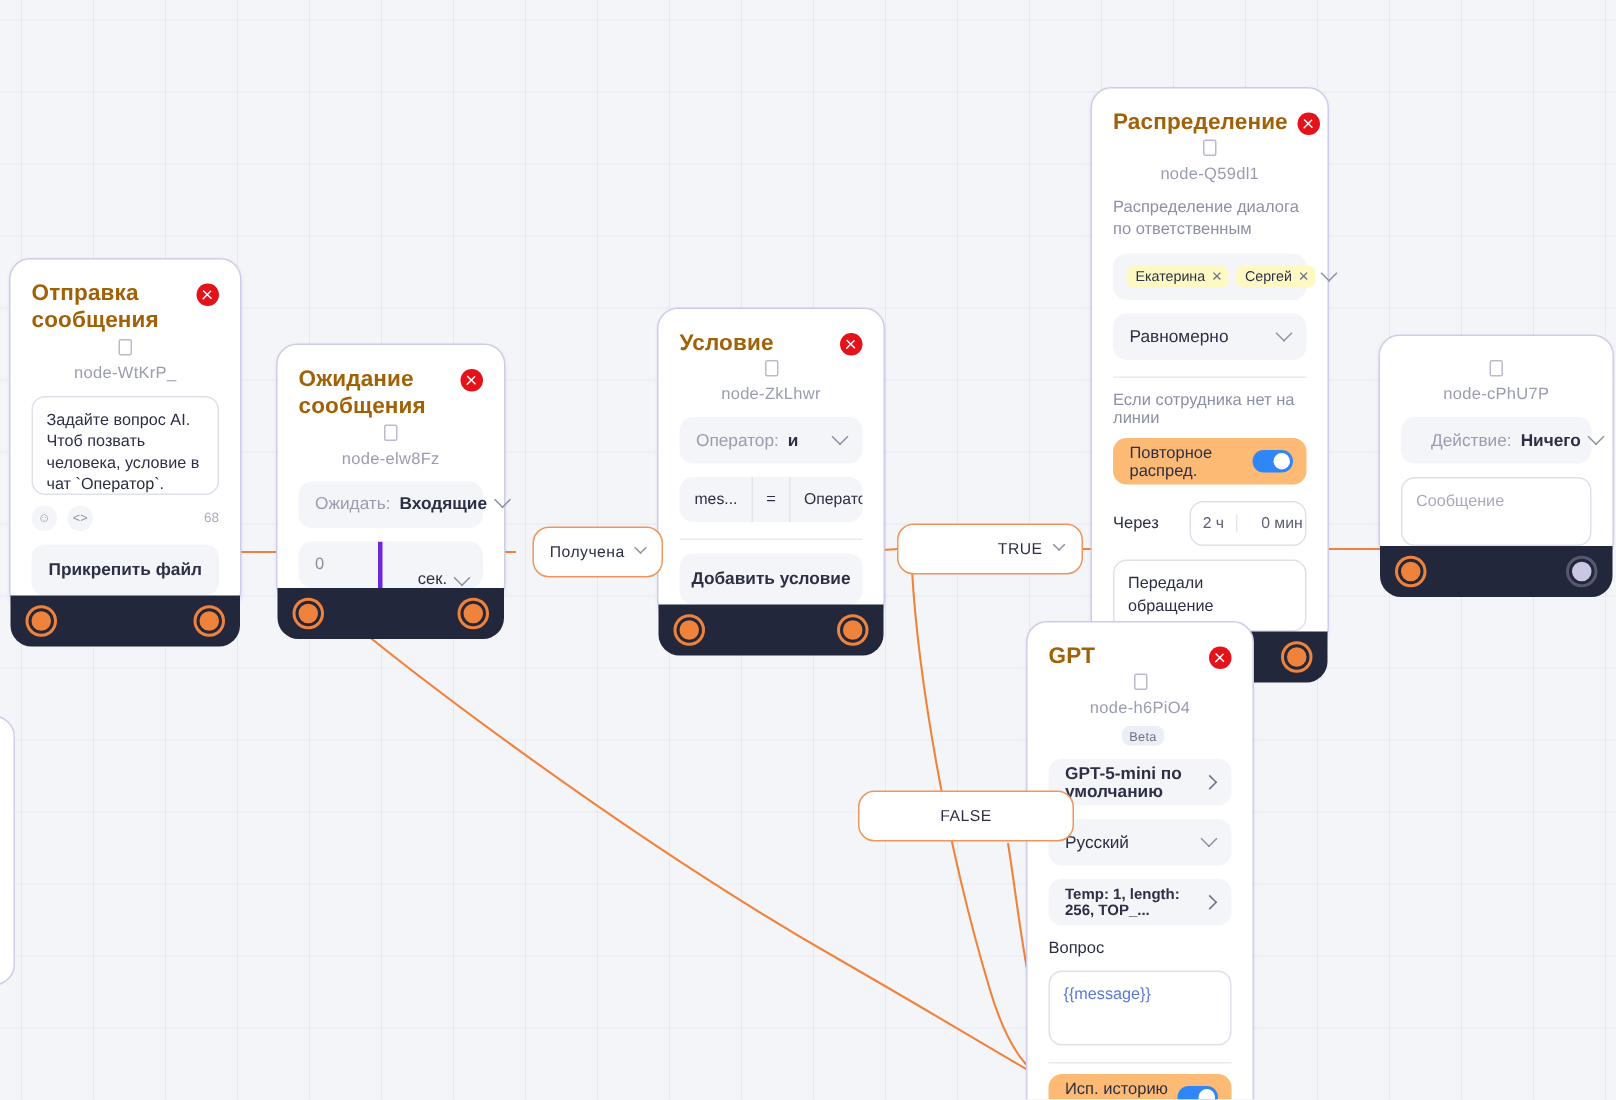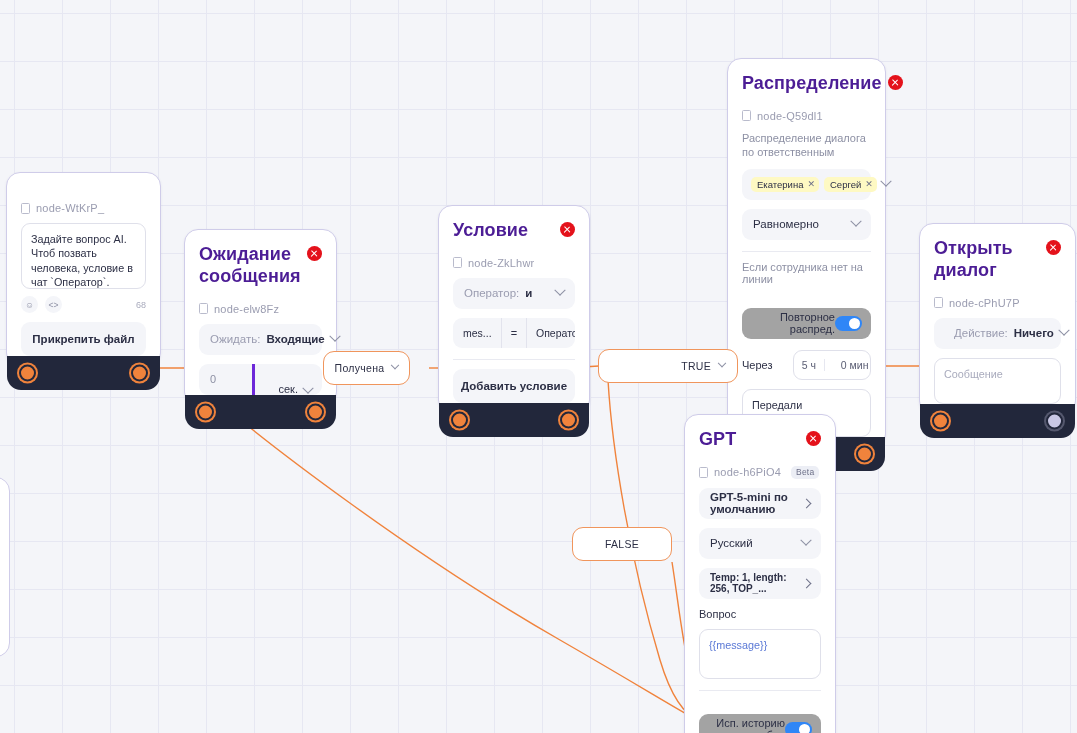--- a/index.html
+++ b/index.html
@@ -29,37 +29,37 @@
     position: absolute;
     background: #ffffff;
     border: 1px solid #cfcce9;
     border-radius: 14px;
     z-index: 5;
     box-shadow: 0 1px 3px rgba(40,40,80,.06);
   }
   .node-body { padding: 14px 14px 10px 14px; }
   .node-head { display: flex; align-items: flex-start; justify-content: space-between; gap: 6px; }
   .node-title {
-    font-size: 18px; font-weight: 700; color: #4c1d95; line-height: 1.22;
+    font-size: 15px; font-weight: 700; color: #a16207; line-height: 1.22;
     letter-spacing: .1px;
   }
   .close-btn {
     width: 15px; height: 15px; min-width: 15px; border-radius: 50%;
     background: #e4121b; position: relative; margin-top: 2px;
   }
   .close-btn::before, .close-btn::after {
     content: ""; position: absolute; left: 3.2px; top: 6.8px;
     width: 8.4px; height: 1.4px; background: #fff; border-radius: 1px;
   }
   .close-btn::before { transform: rotate(45deg); }
   .close-btn::after  { transform: rotate(-45deg); }
 
   .node-id {
     display: flex; align-items: center; gap: 6px;
-    font-size: 11px; color: #9a9cb0; margin-top: 15px; letter-spacing: .2px;
+    font-size: 11px; color: #9a9cb0; margin-top: 2px; letter-spacing: .2px; flex-direction: column;
   }
   .doc-ic { width: 9px; height: 11px; border: 1px solid #b9bbcc; border-radius: 1.5px; display:inline-block; }
 
   .beta {
     display:inline-block; font-size: 8.5px; color:#6d7088; background:#eceef5;
     border-radius: 5px; padding: 1.5px 5px; margin-left: 4px; letter-spacing:.2px;
   }
 
   .desc { font-size: 11px; color: #8d90a4; line-height: 1.32; margin-top: 9px; }
 
@@ -132,23 +132,23 @@
     flex: 0 0 26px; text-align: center; font-size: 11px; color: #2c2f45;
     border-left: 1px solid #e2e3ed; border-right: 1px solid #e2e3ed;
     line-height: 30px; height: 100%;
   }
   .cond-b { flex: 1; font-size: 10.5px; color: #2c2f45; padding-left: 9px; }
 
   .divider { height: 1px; background: #e9eaf1; margin: 11px 0 0; }
 
   
   .toggle-row {
-    background: #a3a3a3; border-radius: 9px; height: 31px; margin-top: 23px;
+    background: #fdba74; border-radius: 9px; height: 31px; margin-top: 7px;
     display: flex; align-items: center; padding: 0 9px 0 11px;
-    font-size: 11px; color: #2c2f45; text-align: right;
+    font-size: 11px; color: #2c2f45;
   }
   .toggle {
     margin-left: auto; width: 27px; height: 15px; border-radius: 9px;
     background: #2f86f7; position: relative; flex: none;
   }
   .toggle::after {
     content:""; position:absolute; right: 2px; top: 2px;
     width: 11px; height: 11px; border-radius: 50%; background: #fff;
   }
 
@@ -228,20 +228,24 @@
       <path d="M572,544 L578,544"></path>
 
       <path d="M196,382 C260,440 420,560 560,640 C640,686 678,710 699,721"></path>
 
       <path d="M672,562 C678,600 682,640 690,672"></path>
     </g>
   </svg>
 
   <div class="node" style="left:6px; top:172px; width:155px;">
     <div class="node-body">
+      <div class="node-head">
+        <div class="node-title">Отправка сообщения</div>
+        <div class="close-btn"></div>
+      </div>
       <div class="node-id">
         <span class="doc-ic"></span>
         <span>node-WtKrP_</span>
       </div>
       <div class="ta" style="height:66px; overflow:hidden;">Задайте вопрос AI. Чтоб позвать человека, условие в чат `Оператор`.</div>
       <div class="ta-tools">
         <span class="tool-ic">☺</span>
         <span class="tool-ic">&lt;&gt;</span>
         <span class="counter">68</span>
       </div>
@@ -340,38 +344,34 @@
       </div>
       <div class="divider"></div>
       <div class="field-label">Если сотрудника нет на линии</div>
       <div class="toggle-row">
         <span>Повторное распред.</span>
         <span class="toggle"></span>
       </div>
       <div class="through-row">
         <span class="through-lbl">Через</span>
         <span class="through-box">
-          <span>5 ч</span>
+          <span>2 ч</span>
           <span>0 мин</span>
         </span>
       </div>
       <div class="ta" style="height:48px; overflow:hidden;">Передали обращение оператору</div>
     </div>
     <div class="footer" style="bottom:-24px;">
       <span class="port in"></span>
       <span class="port out"></span>
     </div>
   </div>
 
   <div class="node" style="left:919px; top:223px; width:157px;">
     <div class="node-body">
-      <div class="node-head">
-        <div class="node-title">Открыть диалог</div>
-        <div class="close-btn"></div>
-      </div>
       <div class="node-id">
         <span class="doc-ic"></span>
         <span>node-cPhU7P</span>
       </div>
       <div class="pill" style="padding-left:20px;">
         <span class="p-label">Действие:</span>
         <span class="p-val">Ничего</span>
         <span class="chev"></span>
       </div>
       <div class="ta ph" style="height:46px; overflow:hidden;">Сообщение</div>
@@ -413,27 +413,27 @@
         <span class="toggle"></span>
       </div>
       <div class="gptq">
         
         
       </div>
     </div>
 
   </div>
 
-  <div class="edge-label" style="left:323px; top:351px; width:87px;">
+  <div class="edge-label" style="left:355px; top:351px; width:87px;">
     <span>Получена</span>
     <span class="chev"></span>
   </div>
 
-  <div class="edge-label" style="left:598px; top:349px; width:140px;">
+  <div class="edge-label" style="left:598px; top:349px; width:124px;">
     <span style="margin-left:auto;">TRUE</span>
     <span class="chev"></span>
   </div>
 
-  <div class="edge-label" style="left:572px; top:527px; width:100px;">
+  <div class="edge-label" style="left:572px; top:527px; width:144px;">
     <span style="margin:0 auto;">FALSE</span>
   </div>
 
 </div>
 
 </body></html>

